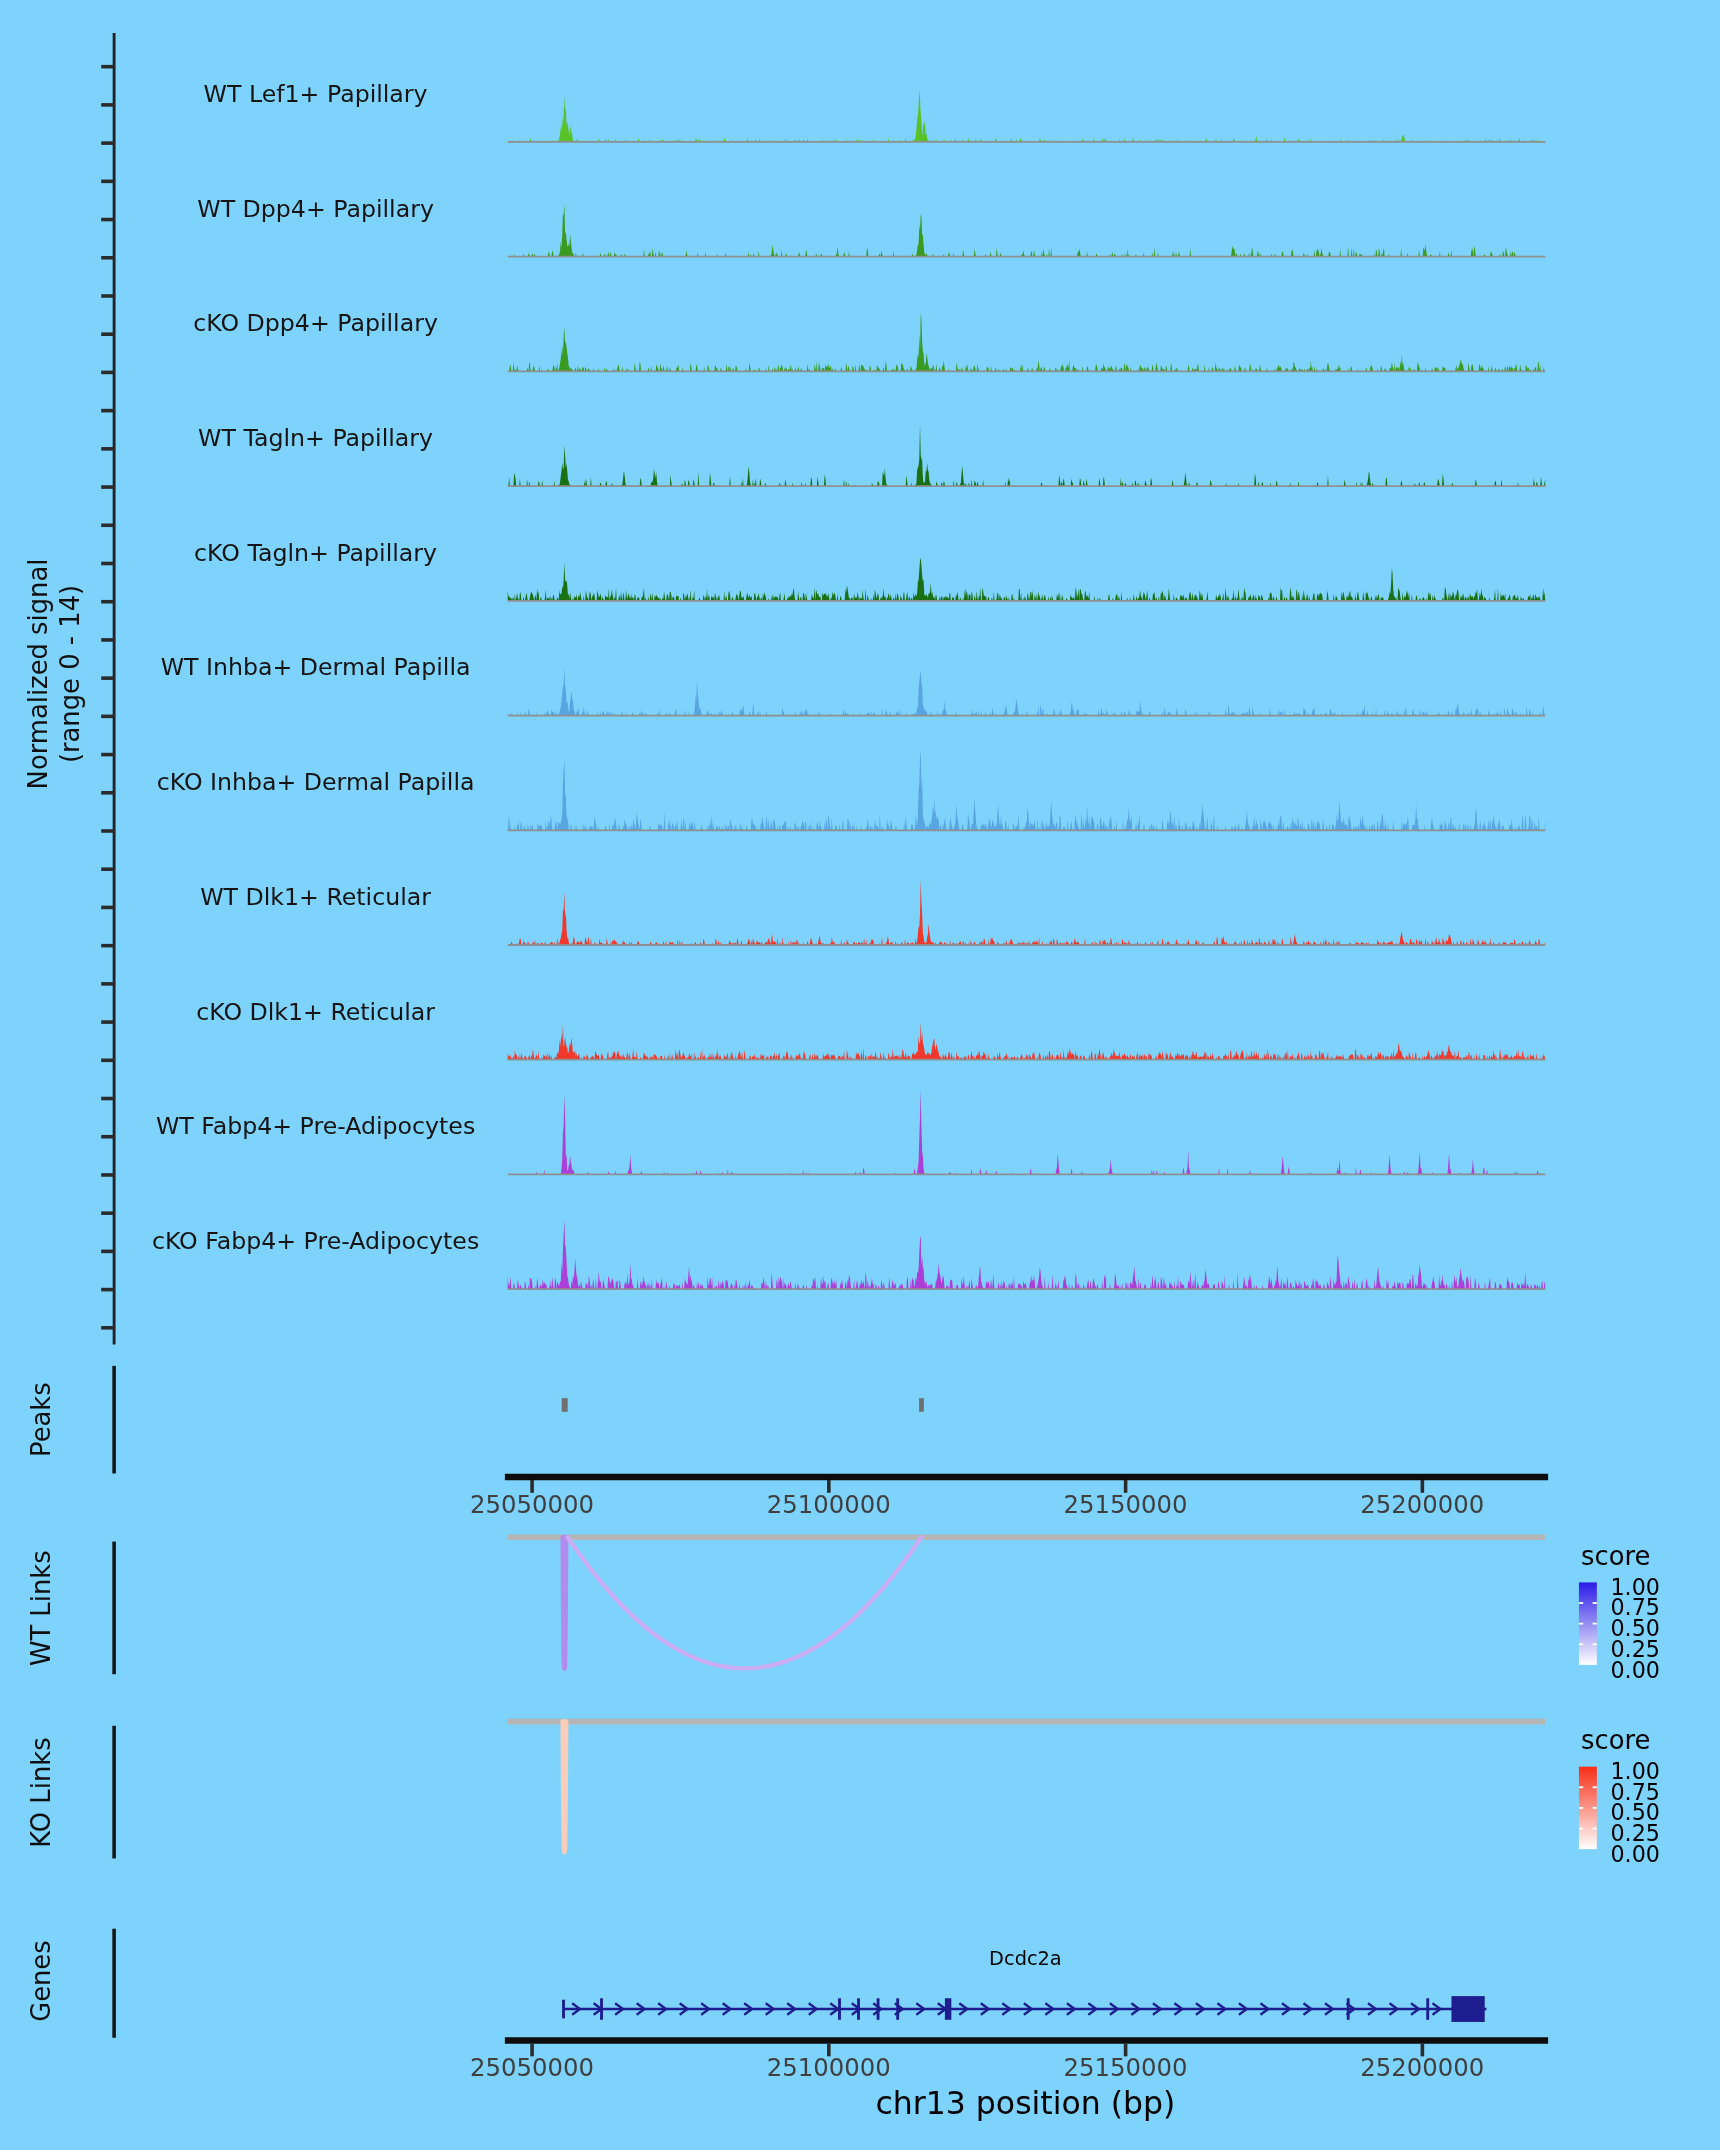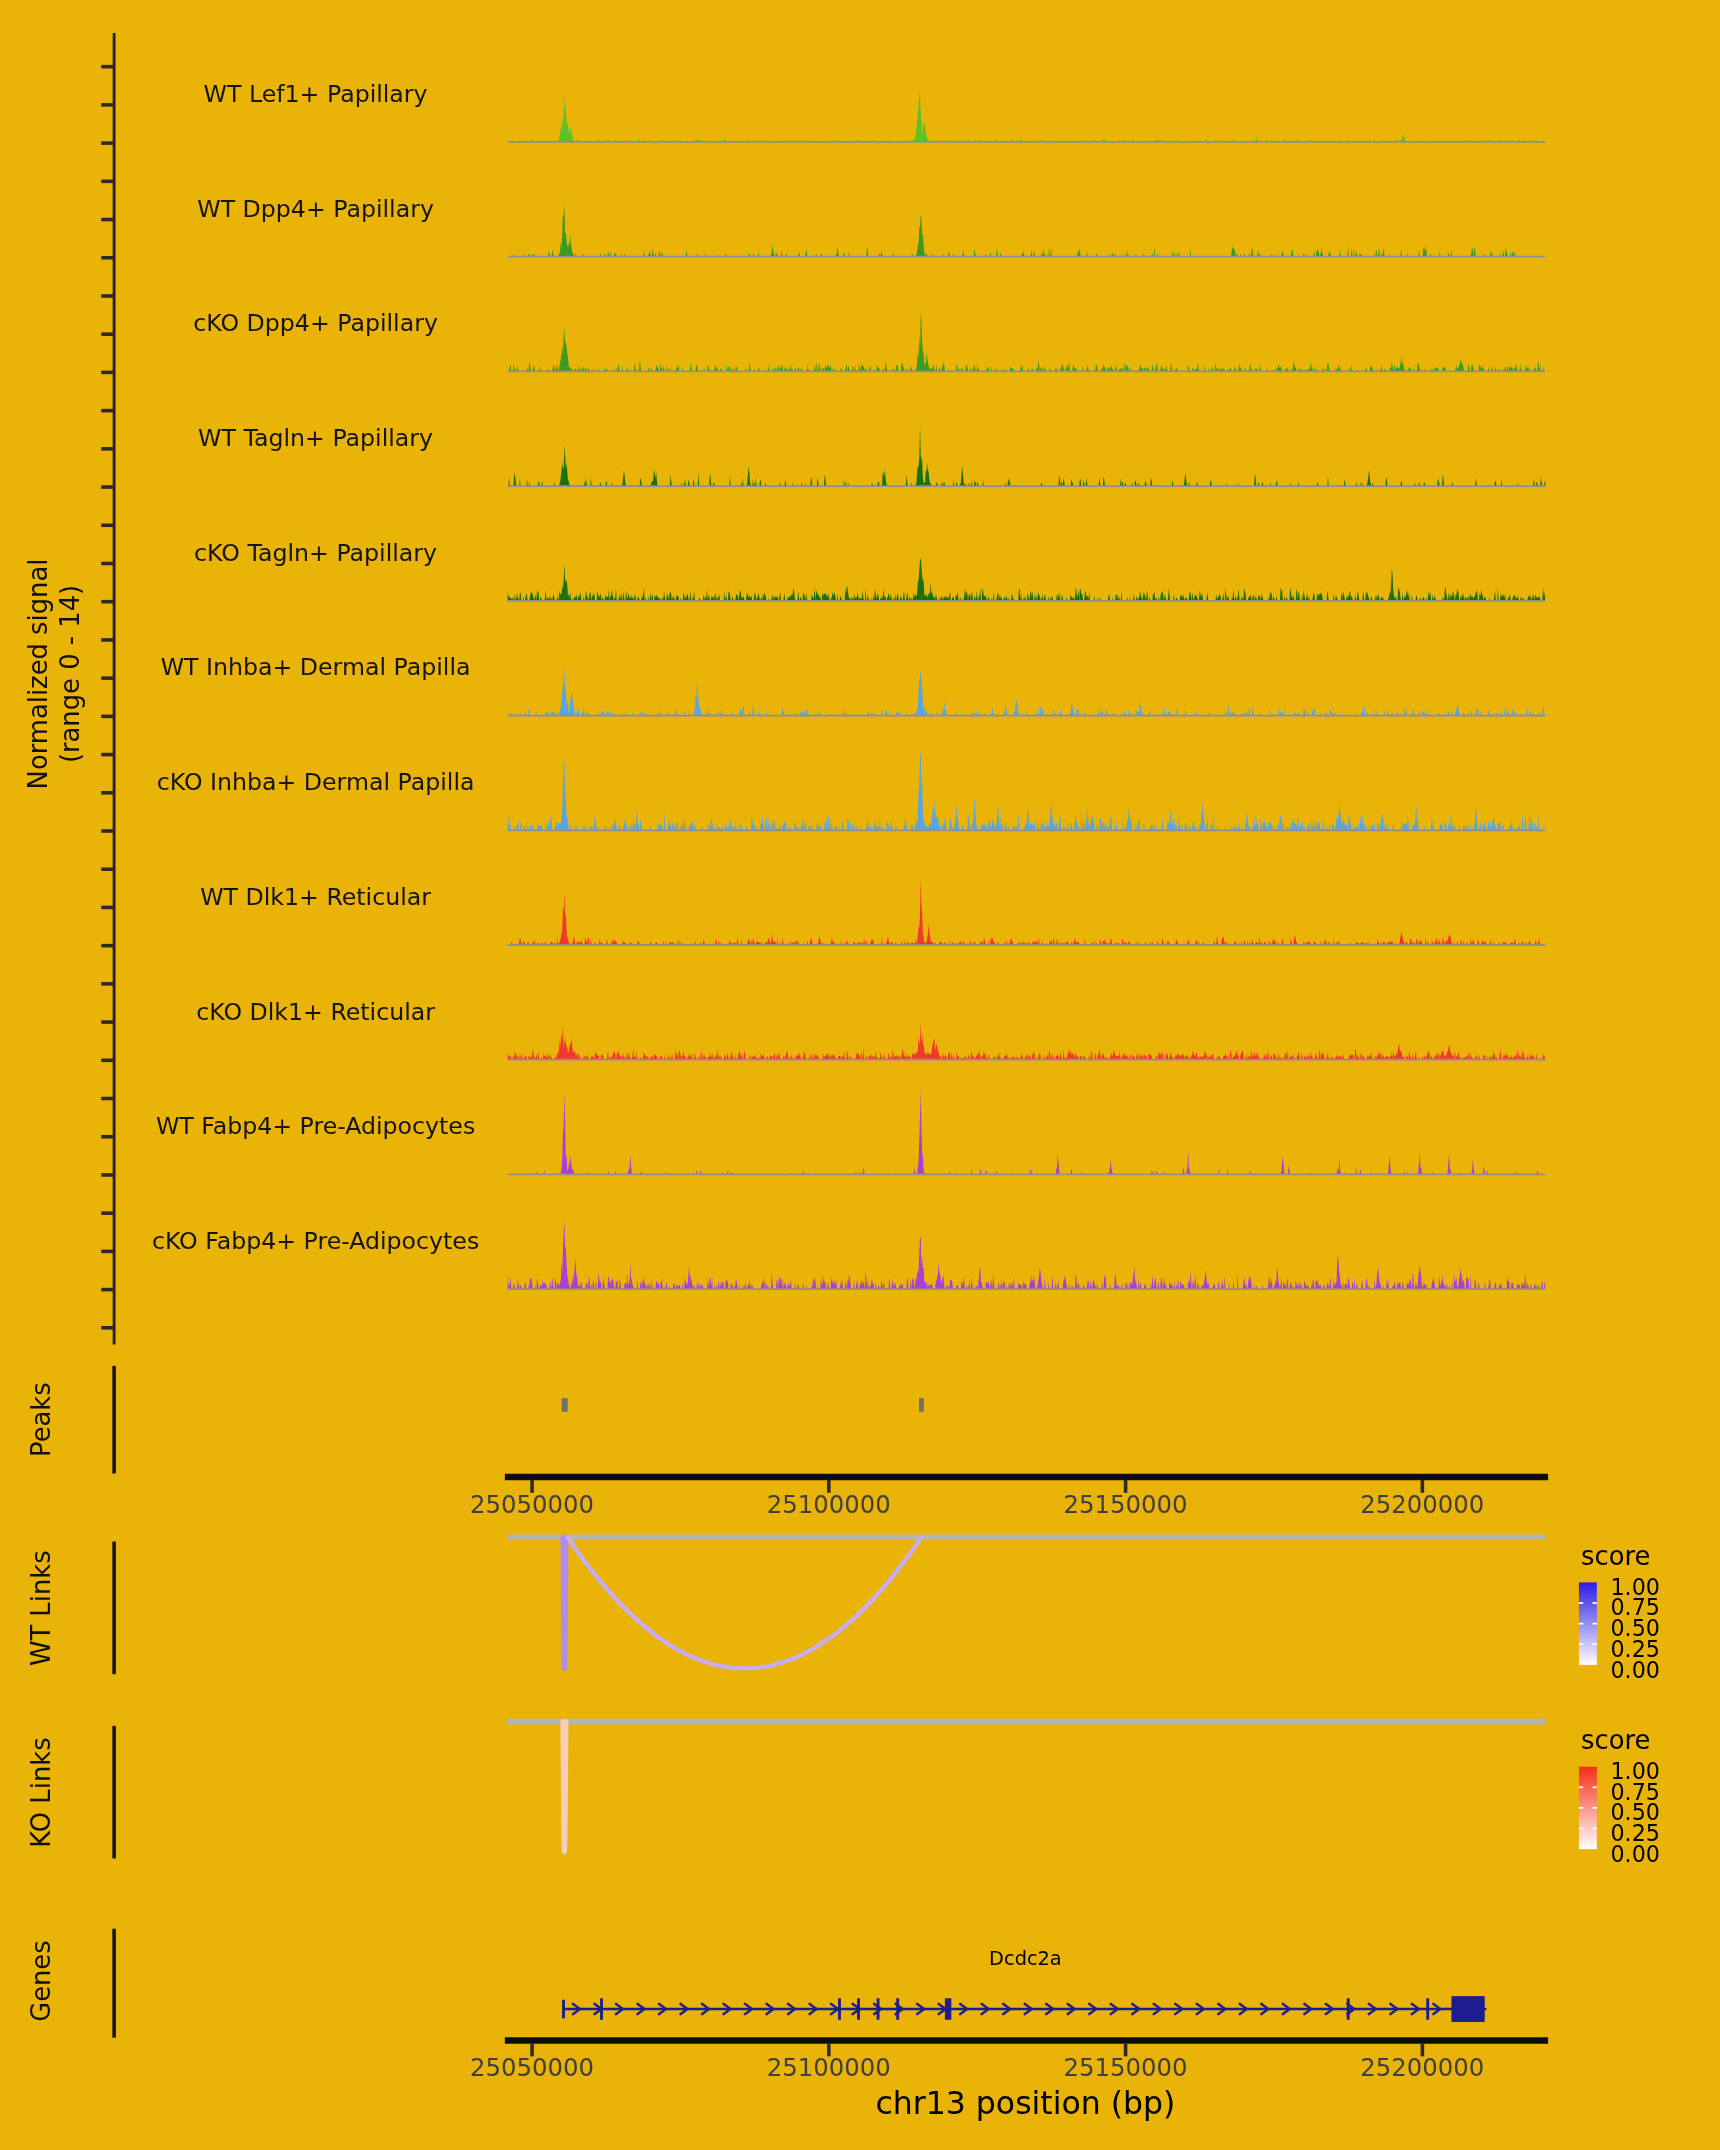--- a/index.html
+++ b/index.html
@@ -1,16 +1,16 @@
 <!DOCTYPE html>
 <html style="font-size:11.5px"><head>
 <meta charset="utf-8">
 <style>
   html,body{margin:0;padding:0;background:#ffffff;}
-  #fig{position:relative;width:1721px;height:2151px;background:#eab308;overflow:hidden;}
+  #fig{position:relative;width:1721px;height:2151px;background:#7dd3fc;overflow:hidden;}
   svg text{font-family:"DejaVu Sans","Liberation Sans",sans-serif;}
   .rot{font-size:36px;fill:#0f0f0f;}
 </style>
 </head>
 <body>
 
 <div id="fig">
   <svg id="plot" width="1721" height="2151" viewBox="0 0 2400 3000">
     <defs id="defs-layer">
         <linearGradient id="grad-wt" x1="0" y1="0" x2="0" y2="1">

